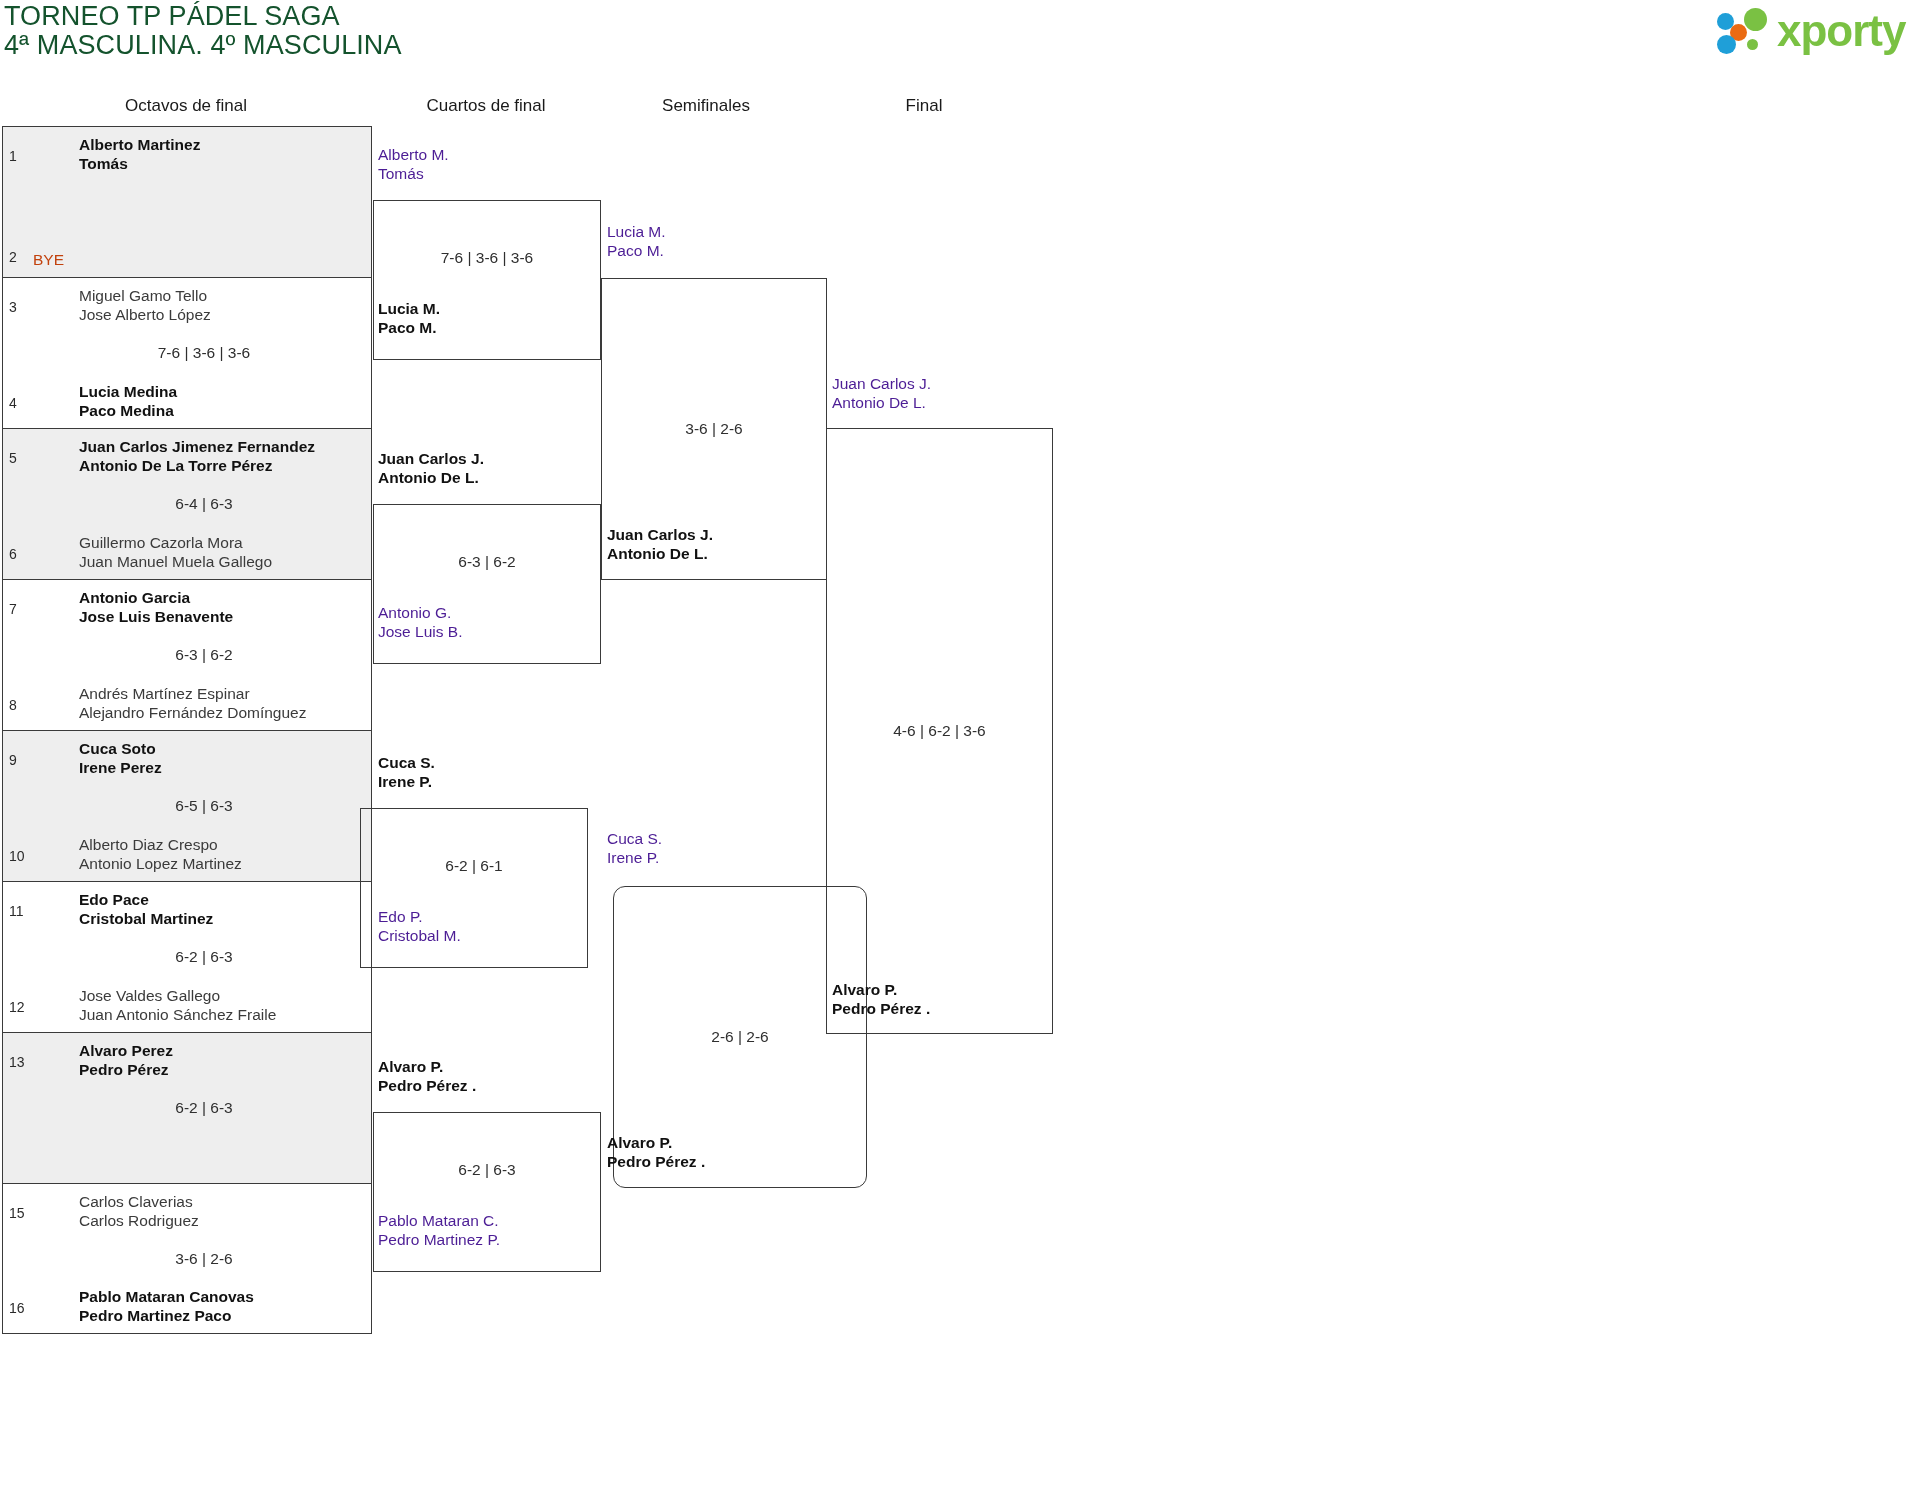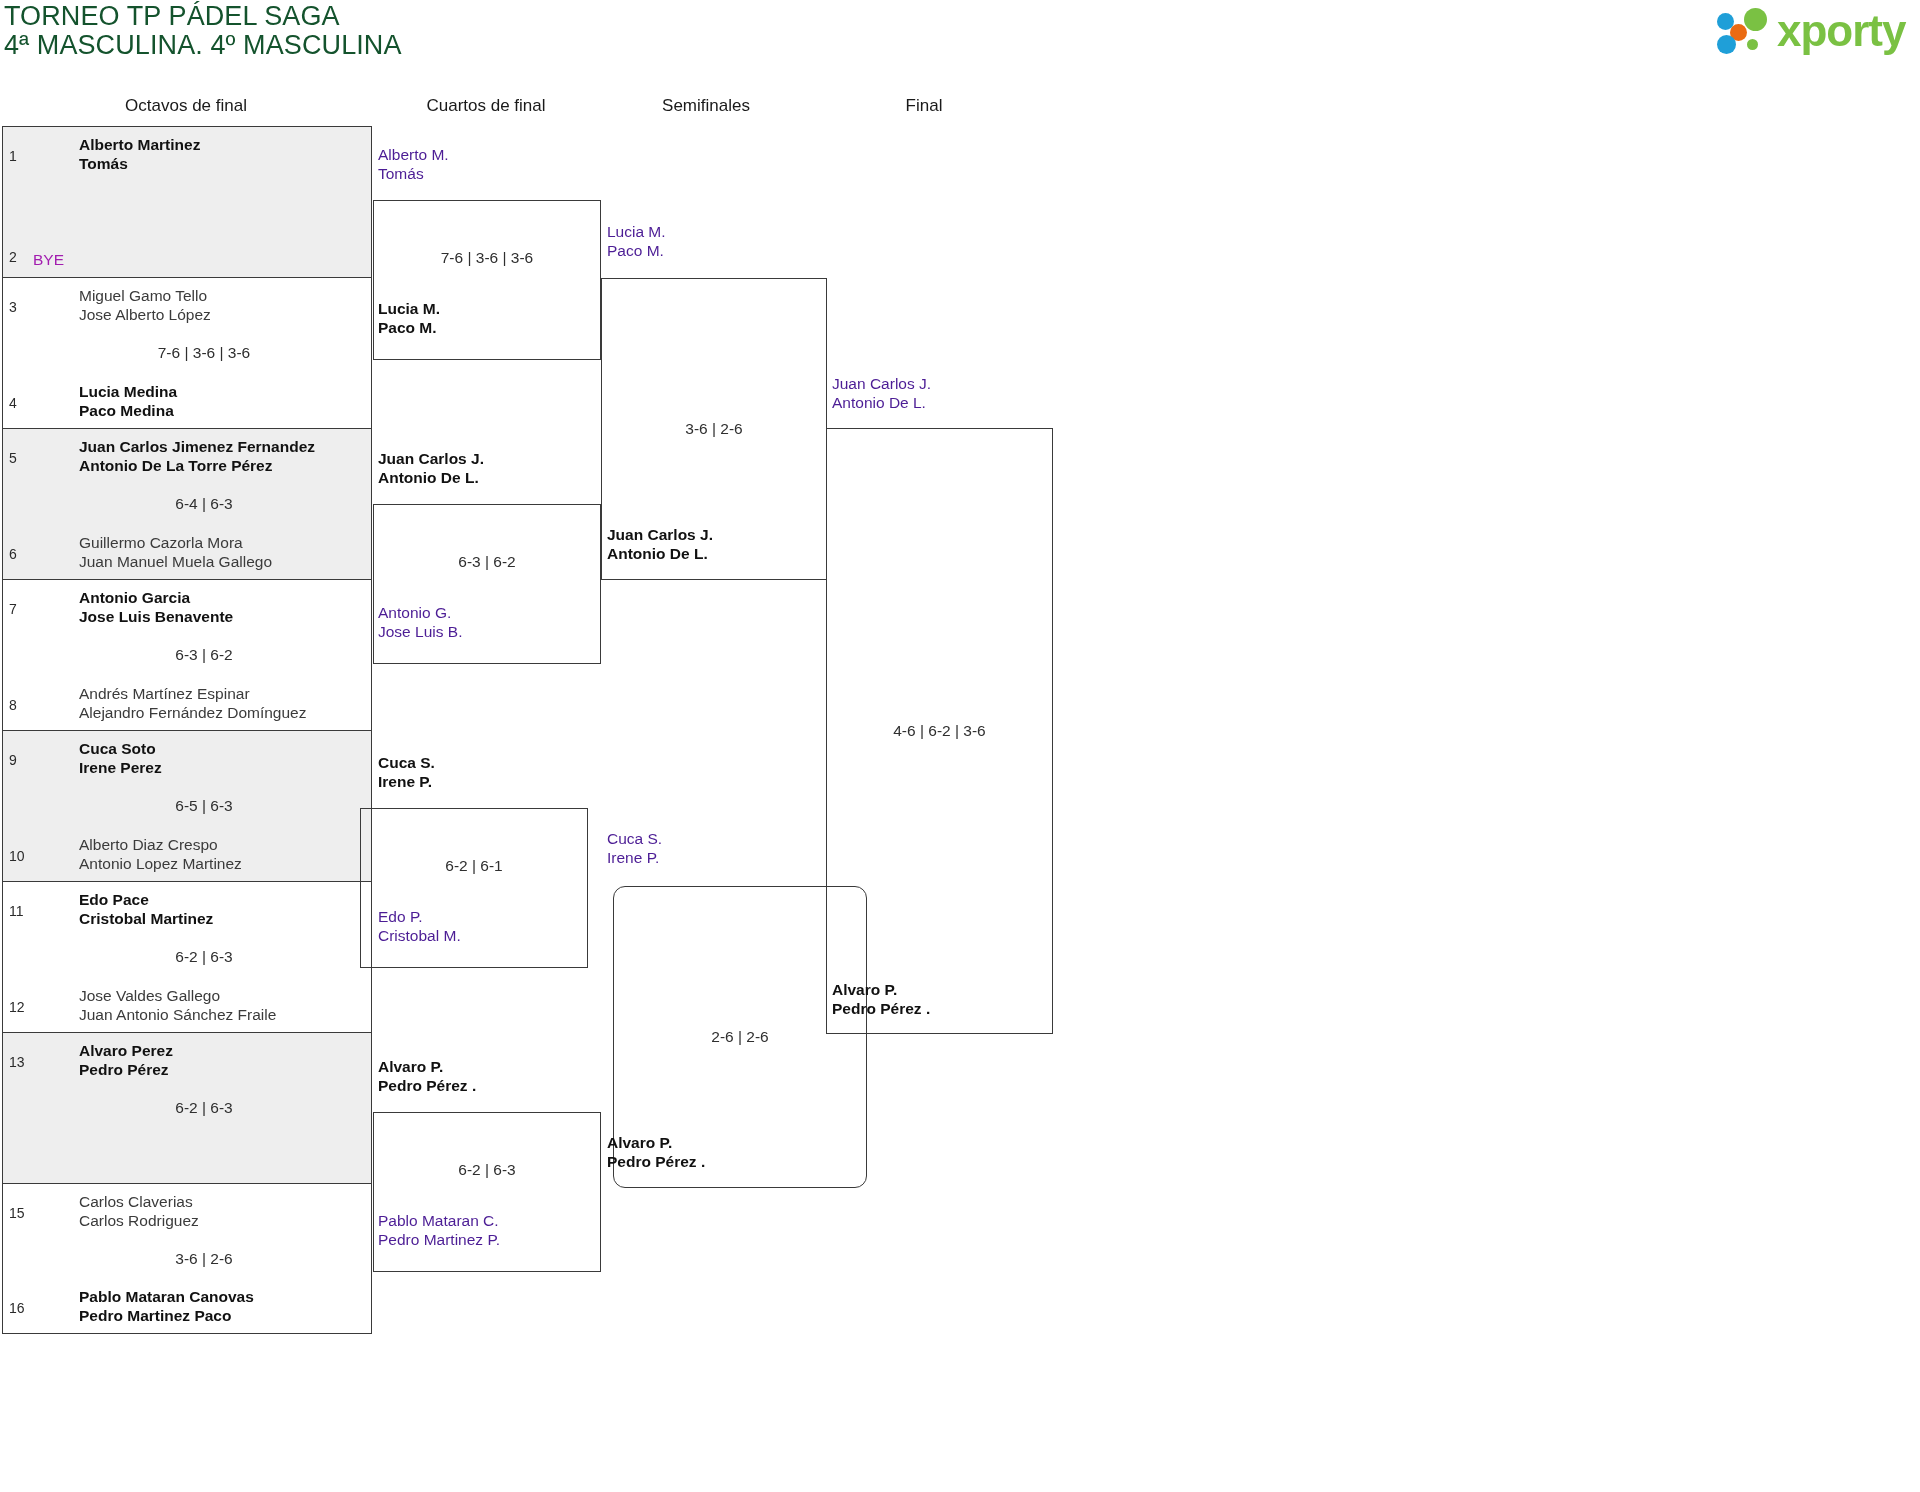--- a/index.html
+++ b/index.html
@@ -52,21 +52,21 @@
   .r1-team { position: absolute; left: 6px; right: 8px; display: flex; align-items: flex-start; }
   .r1-team.top { top: 8px; }
   .r1-team.bot { bottom: 8px; }
   .seed {
     width: 24px; flex: 0 0 24px; font-size: 14px; color: #2a2a2a;
     text-align: left; padding-top: 14px; line-height: 14px;
   }
   .r1-team.bot .seed { padding-top: 14px; }
   .names { line-height: 19px; font-size: 15.5px; color: #3b3b3b; margin-left: 46px; }
   .names.win { font-weight: 700; color: #111; }
-  .bye-row { font-size: 15.5px; color: #a21caf; line-height: 19px; padding-top: 0; }
+  .bye-row { font-size: 15.5px; color: #c2410c; line-height: 19px; padding-top: 0; }
   .r1-score {
     position: absolute; left: 0; right: 0; top: 50%; transform: translateY(-50%);
     text-align: center; font-size: 15.5px; color: #2f2f2f; padding-left: 34px;
   }
 
   
   .adv {
     position: absolute; font-size: 15.5px; line-height: 19px; color: #4c1d95; white-space: nowrap;
   }
   .adv.win { font-weight: 700; color: #111; }

